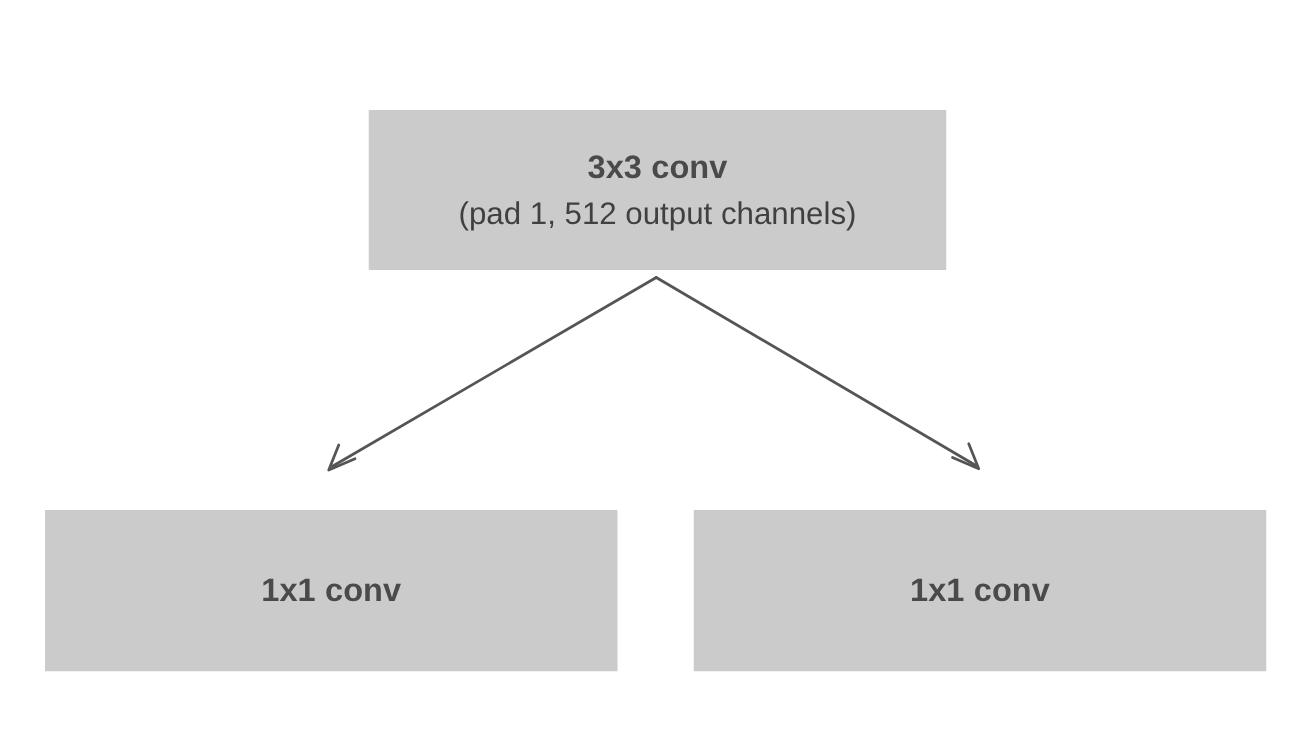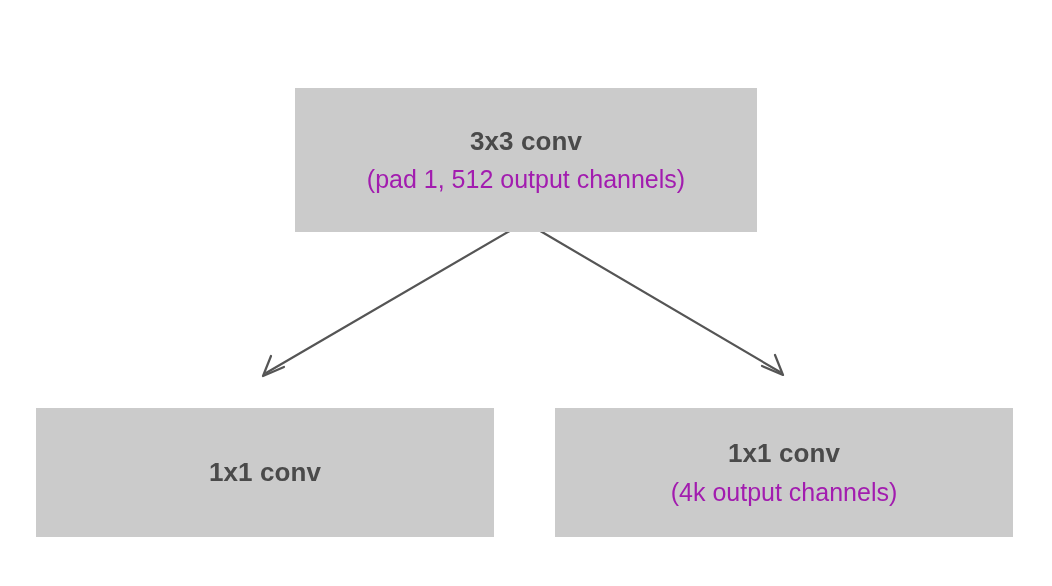--- a/index.html
+++ b/index.html
@@ -33,31 +33,31 @@
     font-weight: bold;
     color: #4a4a4a;
     line-height: 1.12;
     letter-spacing: 0.1px;
     text-align: center;
     white-space: nowrap;
   }
   .node-subtitle {
     font-size: 25px;
     font-weight: normal;
-    color: #a21caf;
+    color: #404040;
     line-height: 1.12;
     text-align: center;
     white-space: nowrap;
     margin-top: 9px;
   }
   #node-root {
     left: 295px;
     top: 88px;
     width: 462px;
-    height: 144px;
+    height: 128px;
   }
   #node-left {
     left: 36px;
     top: 408px;
     width: 458px;
     height: 129px;
   }
   #node-right {
     left: 555px;
     top: 408px;
@@ -98,16 +98,15 @@
     <div class="node-title">3x3 conv</div>
     <div class="node-subtitle">(pad 1, 512 output channels)</div>
   </div>
 
   <div class="node-box" id="node-left">
     <div class="node-title">1x1 conv</div>
   </div>
 
   <div class="node-box" id="node-right">
     <div class="node-title">1x1 conv</div>
-    <div class="node-subtitle">(4k output channels)</div>
   </div>
 
 </div>
 
 </body></html>

